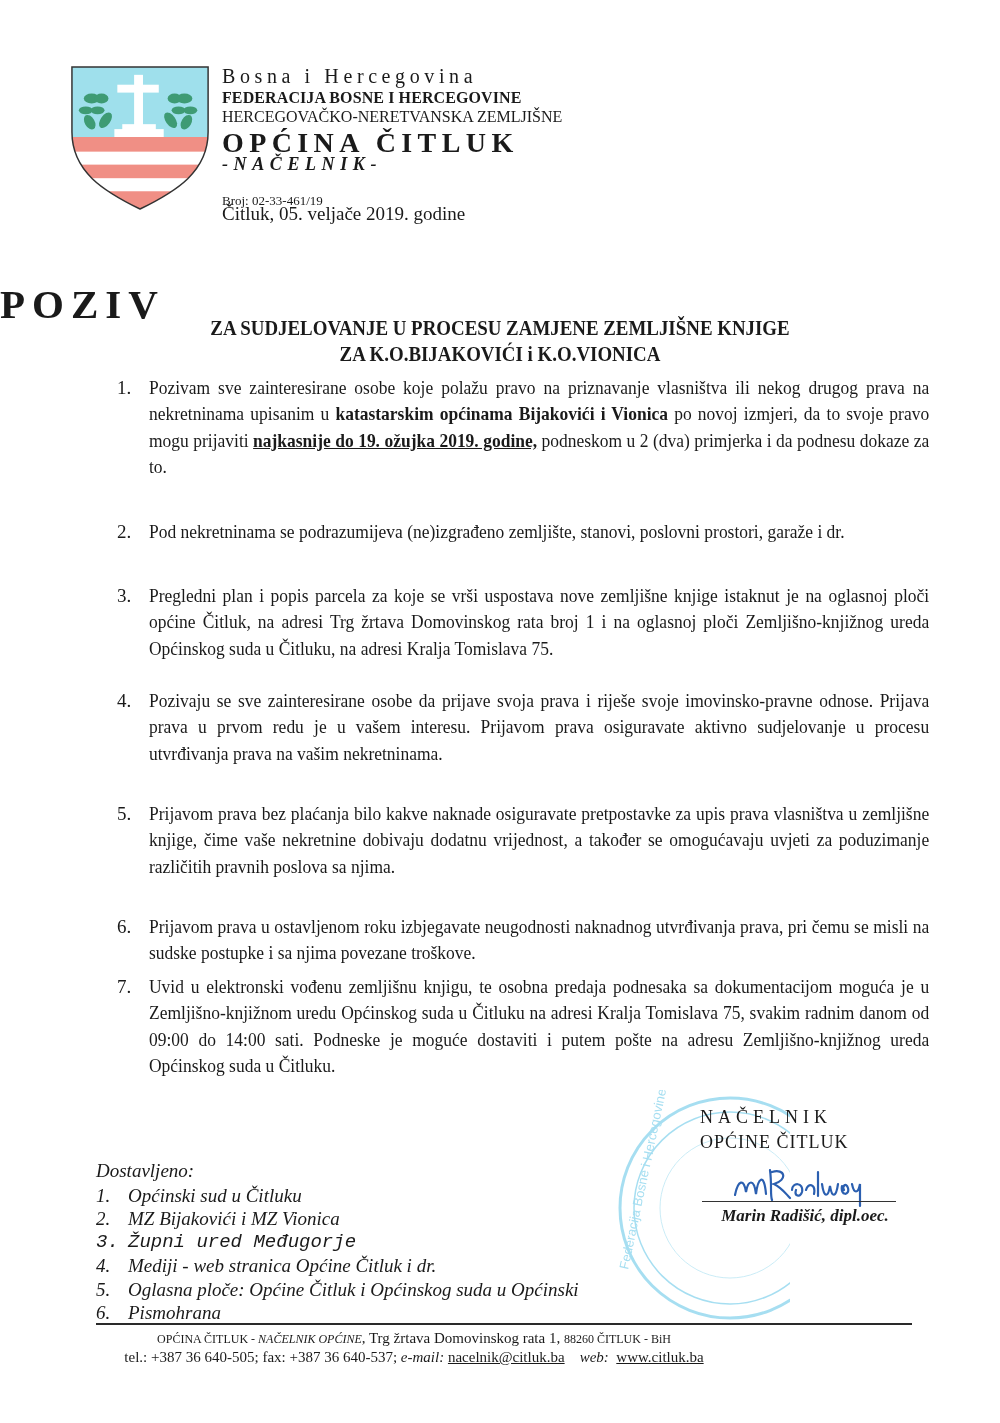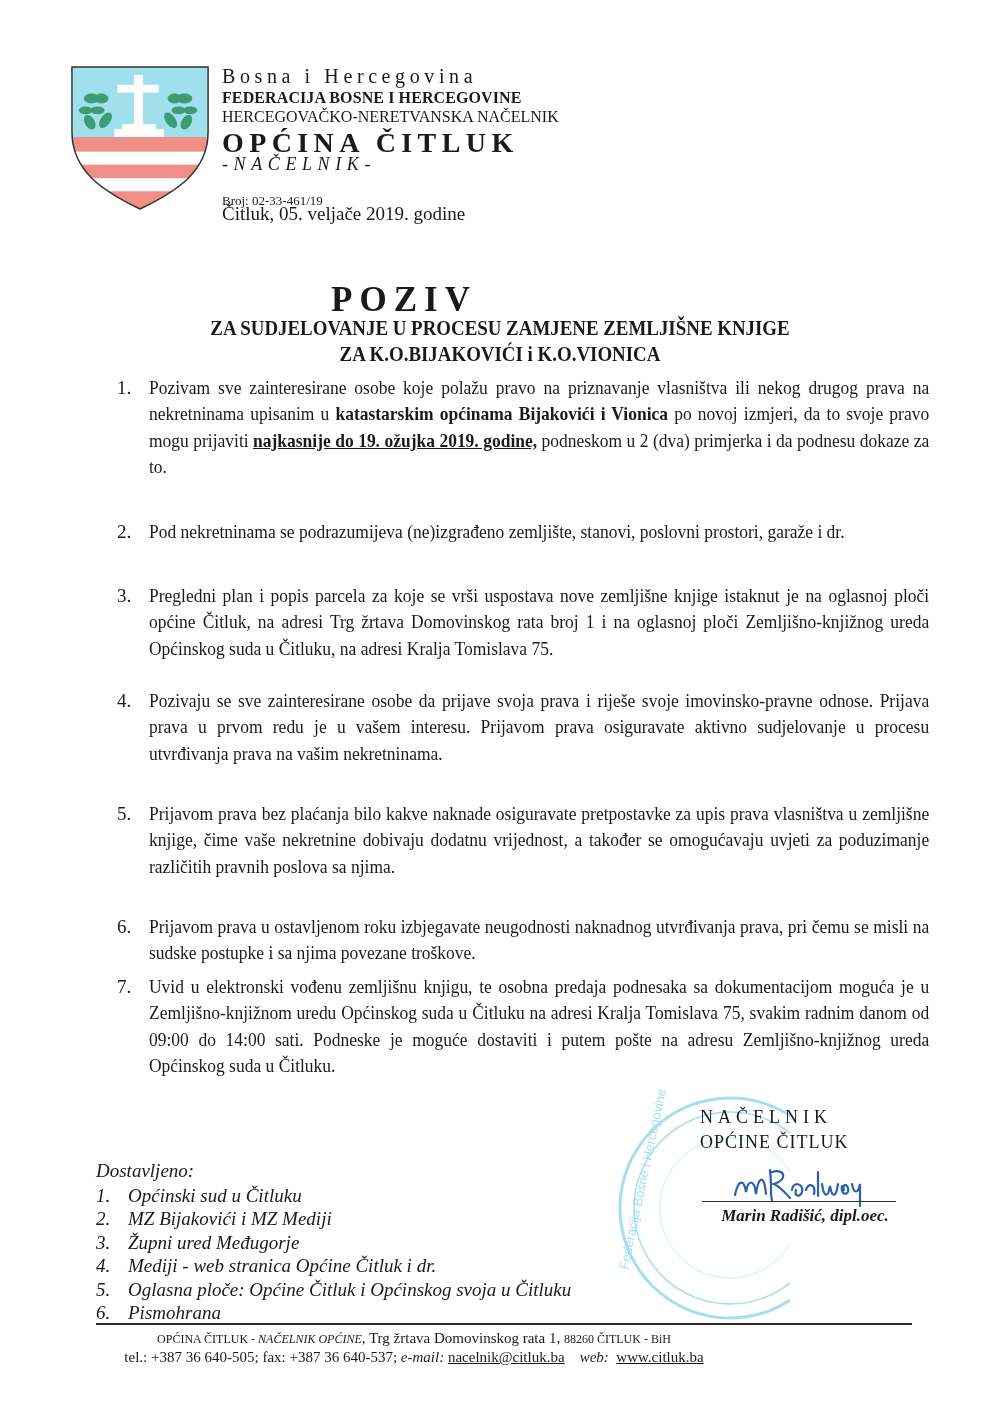--- a/index.html
+++ b/index.html
@@ -7,26 +7,26 @@
          font-family: "Liberation Serif", "DejaVu Serif", serif; color: #1a1a1a; }
   .abs { position: absolute; }
 
   
   #crest { left: 68px; top: 62px; width: 148px; height: 150px; }
   .hdr { left: 222px; line-height: 1; white-space: nowrap; }
   #h1 { top: 66px; font-size: 20px; letter-spacing: 4.6px; }
   #h2 { top: 90px; font-size: 16px; font-weight: bold; letter-spacing: 0.1px; }
   #h3 { top: 109px; font-size: 16px; }
   #h4 { top: 129px; font-size: 28px; font-weight: bold; letter-spacing: 5.4px; }
-  #h5 { top: 155px; font-size: 18px; font-weight: normal; font-style: italic; letter-spacing: 5.6px; }
+  #h5 { top: 155px; font-size: 18px; font-weight: bold; font-style: italic; letter-spacing: 5.6px; }
   #h6 { top: 194px; font-size: 13px; }
   #h7 { top: 204px; font-size: 19px; }
 
   
-  #title { left: 0; width: 808px; top: 280px; text-align: center; font-size: 35px;
+  #title { left: 0; width: 808px; top: 280px; text-align: left; font-size: 41px;
            font-weight: bold; letter-spacing: 7px; }
   .sub { left: 0; width: 1000px; text-align: center; font-size: 21px; font-weight: bold; transform: scaleX(0.9); }
   #sub1 { top: 316px; }
   #sub2 { top: 342px; }
 
   
   .item { left: 117px; width: 780px; font-size: 19px; line-height: 26.4px; text-align: justify; transform-origin: left top; }
   .item .num { position: absolute; left: 0; top: 0; }
   .item .txt { display: block; margin-left: 32px; transform: scaleX(0.92); transform-origin: left top; width: 848px; }
   .b { font-weight: bold; }
@@ -95,21 +95,21 @@
         <ellipse cx="124" cy="48" rx="7" ry="4"></ellipse>
       <ellipse cx="104" cy="58" rx="5" ry="9" transform="rotate(-35 104 58)"></ellipse>
       <ellipse cx="120" cy="60" rx="5" ry="8" transform="rotate(30 120 60)"></ellipse>
     </g>
   </g>
   <path d="M4 4 H142 V70 C142 110 110 130 73 148 C36 130 4 110 4 70 Z" fill="none" stroke="#333" stroke-width="1.5"></path>
 </svg>
 
 <div id="h1" class="abs hdr">Bosna i Hercegovina</div>
 <div id="h2" class="abs hdr">FEDERACIJA BOSNE I HERCEGOVINE</div>
-<div id="h3" class="abs hdr">HERCEGOVAČKO-NERETVANSKA NAČELNIK</div>
+<div id="h3" class="abs hdr">HERCEGOVAČKO-NERETVANSKA ZEMLJIŠNE</div>
 <div id="h4" class="abs hdr">OPĆINA ČITLUK</div>
 <div id="h5" class="abs hdr">-NAČELNIK-</div>
 <div id="h6" class="abs hdr">Broj: 02-33-461/19</div>
 <div id="h7" class="abs hdr">Čitluk, 05. veljače 2019. godine</div>
 
 <div id="title" class="abs">POZIV</div>
 <div id="sub1" class="abs sub">ZA SUDJELOVANJE U PROCESU ZAMJENE ZEMLJIŠNE KNJIGE</div>
 <div id="sub2" class="abs sub">ZA K.O.BIJAKOVIĆI  i  K.O.VIONICA</div>
 
 <div id="items">
@@ -154,24 +154,24 @@
 <div id="sig2" class="abs sig">OPĆINE ČITLUK</div>
 <svg id="signature" class="abs" viewBox="0 0 150 50">
   <path d="M5 35 C8 20 14 18 16 32 C18 20 24 18 26 34 C28 18 34 12 36 34 M40 10 C42 25 40 35 42 40 M42 12 C55 8 58 20 44 24 C52 28 56 34 60 38 M62 30 C62 22 74 22 72 32 C70 38 64 36 66 30 M76 30 C78 22 86 24 84 34 M88 12 L88 36 M92 24 C94 38 98 38 100 26 C102 38 106 38 108 24 M112 26 C110 36 120 36 118 28 C116 22 112 26 114 30 M122 24 C124 34 128 34 130 24 L130 46" fill="none" stroke="#2b5fb0" stroke-width="2.2" stroke-linecap="round"></path>
 </svg>
 <div id="sig-line" class="abs"></div>
 <div id="sig-name" class="abs">Marin Radišić, dipl.oec.</div>
 
 <div id="dist-label" class="abs">Dostavljeno:</div>
 <div id="dist-list">
     <div class="abs dist" style="top: 1186px;"><span class="dn">1.</span><span>Općinski sud u Čitluku</span></div>
-    <div class="abs dist" style="top: 1209.4px;"><span class="dn">2.</span><span>MZ Bijakovići i MZ Mediji</span></div>
-    <div class="abs dist" style="top: 1232.8px;"><span class="dn">3.</span><span>Župni ured Međugorje</span></div>
+    <div class="abs dist" style="top: 1209.4px;"><span class="dn">2.</span><span>MZ Bijakovići i MZ Vionica</span></div>
+    <div class="abs dist" style="top: 1232.8px; font-family: Liberation Mono, monospace;"><span class="dn">3.</span><span>Župni ured Međugorje</span></div>
     <div class="abs dist" style="top: 1256.2px;"><span class="dn">4.</span><span>Mediji - web stranica Općine Čitluk i dr.</span></div>
-    <div class="abs dist" style="top: 1279.6px;"><span class="dn">5.</span><span>Oglasna ploče: Općine Čitluk i Općinskog svoja u Čitluku</span></div>
+    <div class="abs dist" style="top: 1279.6px;"><span class="dn">5.</span><span>Oglasna ploče: Općine Čitluk i Općinskog suda u Općinski</span></div>
     <div class="abs dist" style="top: 1303px;"><span class="dn">6.</span><span>Pismohrana</span></div>
   </div>
 
 <div id="footer-rule" class="abs"></div>
 <div id="ft1" class="abs ft">
   <span class="sc">OPĆINA ČITLUK - </span><span class="sc it">NAČELNIK OPĆINE</span><span>, Trg žrtava Domovinskog rata 1, </span><span class="sc">88260 ČITLUK - BiH</span>
 </div>
 <div id="ft2" class="abs ft">
   <span>tel.: +387 36 640-505; fax: +387 36 640-537; </span><span class="it">e-mail:</span>
   <span class="u">nacelnik@citluk.ba</span>&nbsp;&nbsp;&nbsp;

